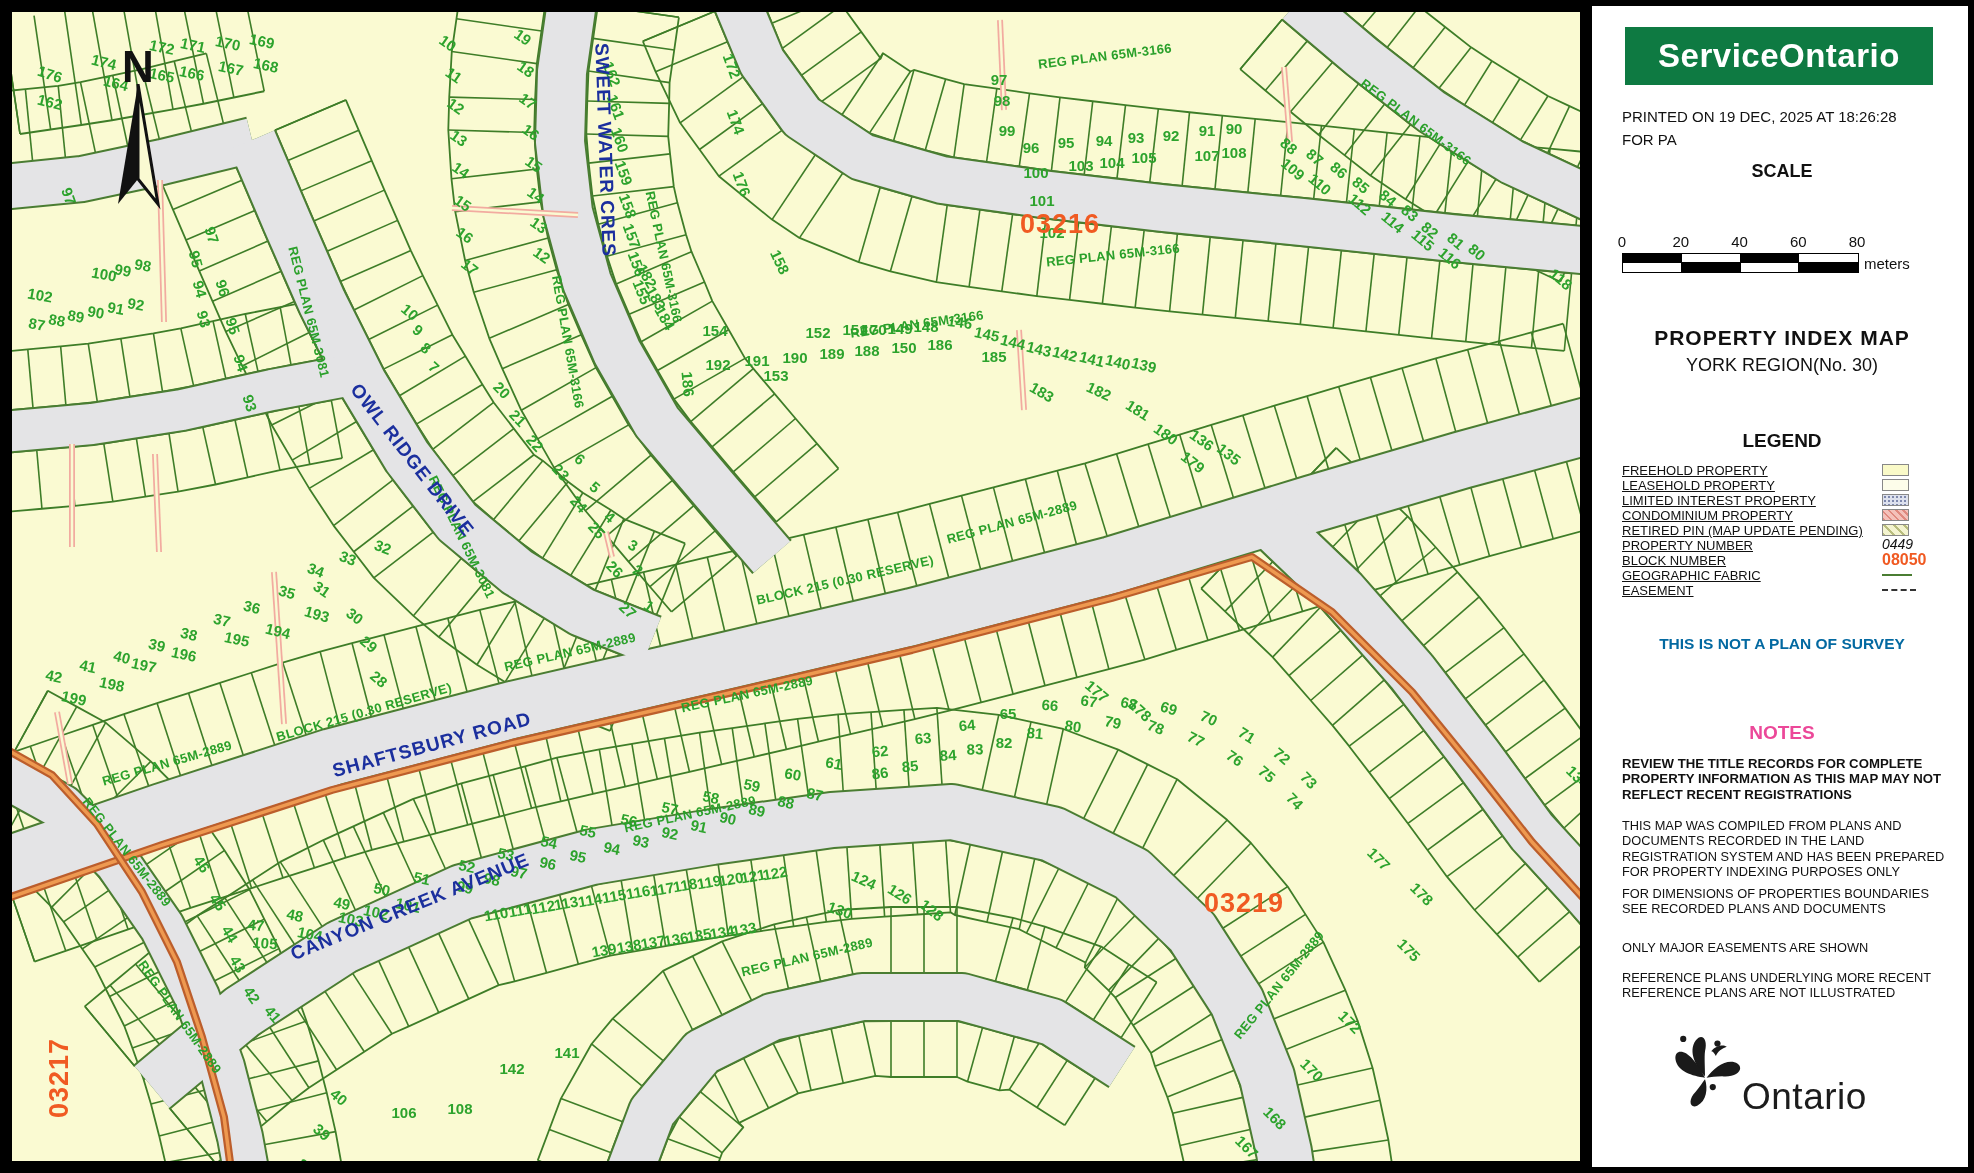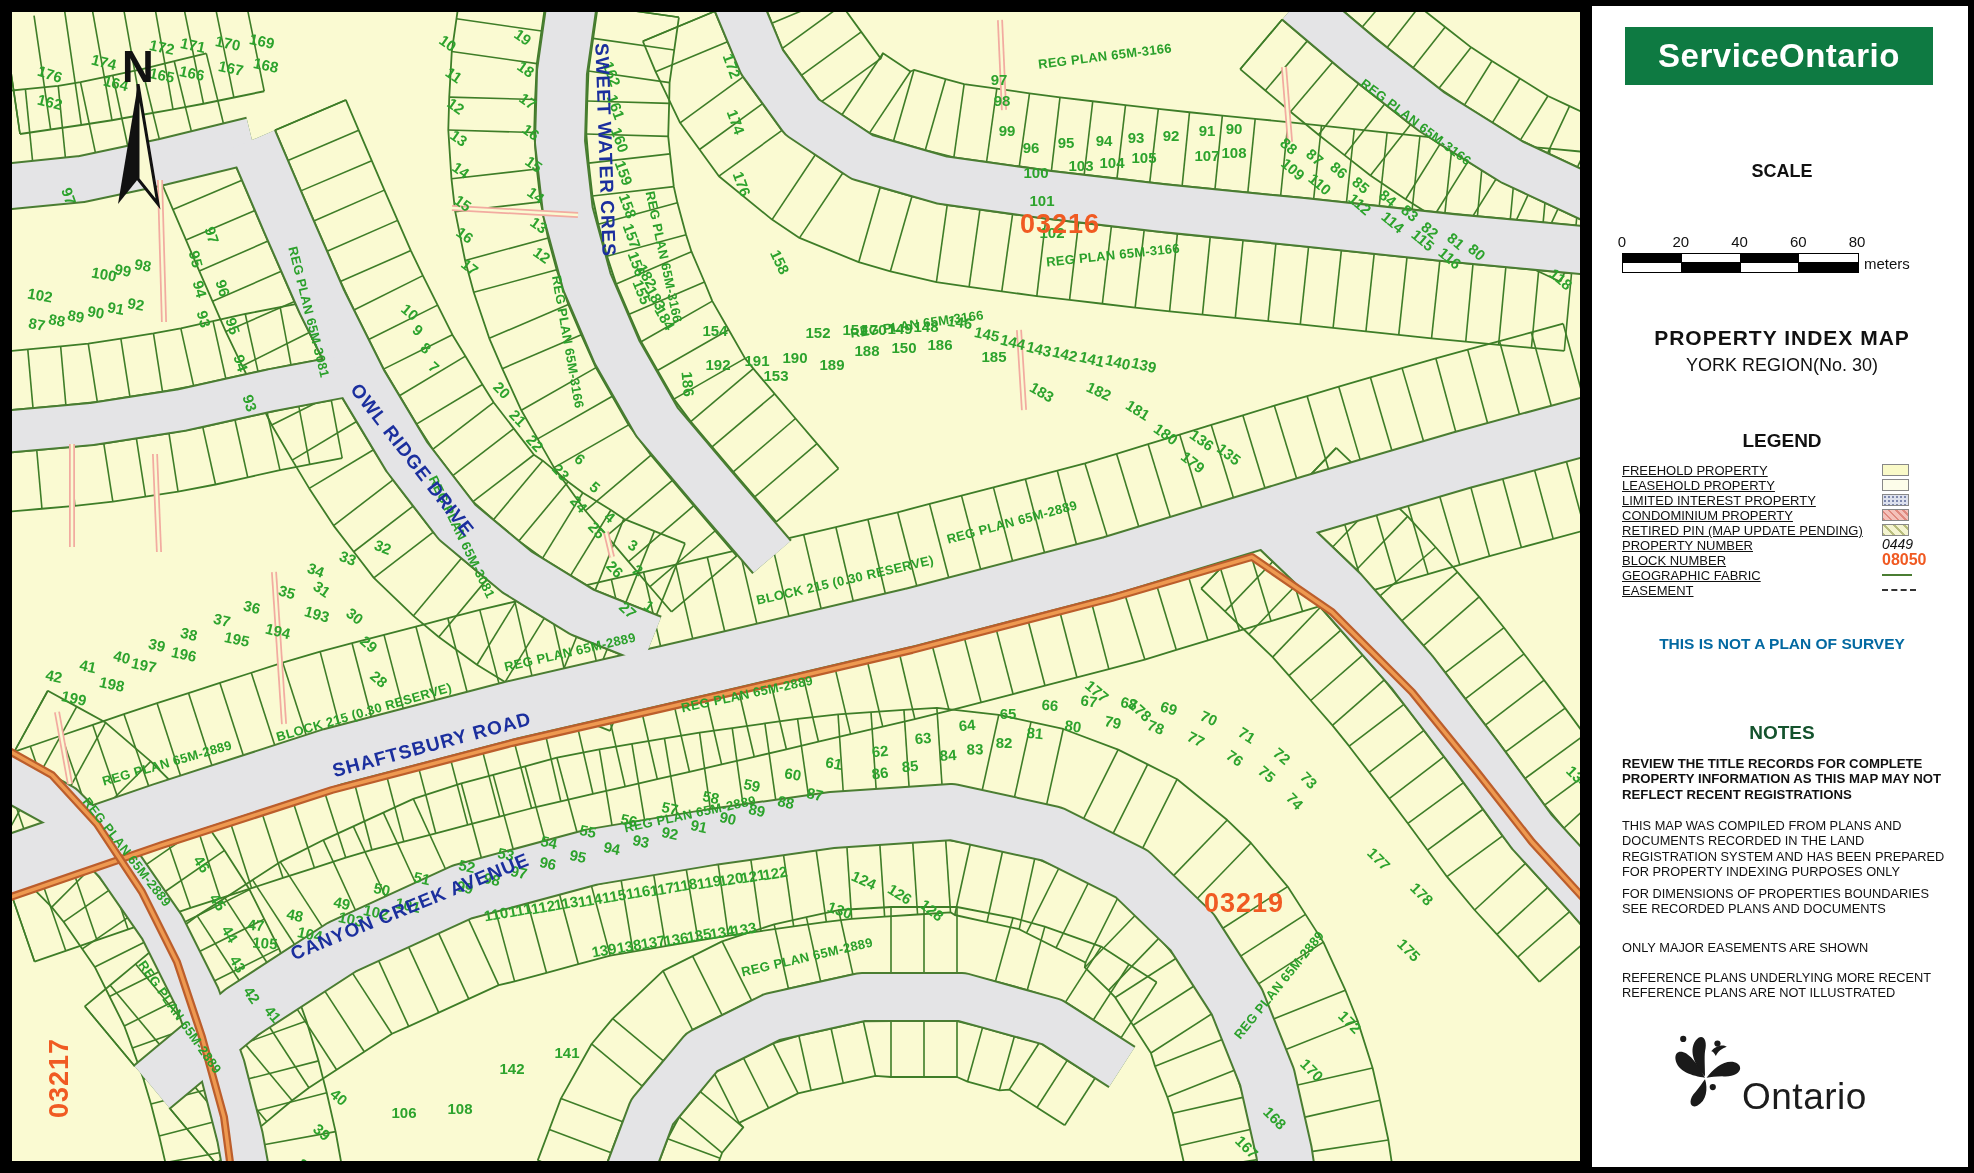--- a/index.html
+++ b/index.html
@@ -38,21 +38,21 @@
   .sw-freehold{background:#fafac8;}
   .sw-leasehold{background-color:#fdfdea;background-image:radial-gradient(#9aa 22%,transparent 23%);background-size:4px 4px;}
   .sw-limited{background-color:#dde1ee;background-image:radial-gradient(#7e88ad 25%,transparent 26%);background-size:4px 4px;}
   .sw-condo{background:repeating-linear-gradient(45deg,#e0897f 0 2px,#f4c1ba 2px 5px);}
   .sw-retired{background:repeating-linear-gradient(45deg,#b9bd7e 0 2px,#f4f4cf 2px 7px);}
   .val-propnum{font-style:italic;font-size:14px;}
   .val-blocknum{color:#f05a22;font-weight:bold;font-size:16px;}
   .line-green{width:30px;height:0;border-top:2px solid #4a7d32;margin-top:5px;}
   .line-dash{width:34px;height:0;border-top:2px dashed #333;margin-top:5px;}
   .survey-note{position:absolute;left:0;top:629px;width:100%;text-align:center;font-size:15.5px;font-weight:bold;color:#0369a1;}
-  .notes-title{position:absolute;left:0;top:716px;width:100%;text-align:center;font-size:19px;font-weight:bold;color:#14532d;}
+  .notes-title{position:absolute;left:0;top:716px;width:100%;text-align:center;font-size:19px;font-weight:bold;color:#ec4899;}
   .note{position:absolute;left:26px;width:326px;font-size:12.8px;line-height:15.4px;color:#111;}
   .note.b{font-weight:bold;font-size:13.2px;}
   .n1{top:750px;} .n2{top:812px;} .n3{top:880px;} .n4{top:934px;} .n5{top:964px;}
   .ont-logo{position:absolute;left:70px;top:1022px;width:240px;height:100px;}
   .ont-logo .word{position:absolute;left:76px;top:48px;font-size:37px;color:#1c1c1c;letter-spacing:.5px;}
 </style>
 </head>
 <body>
 
 <div class="stage">
@@ -812,21 +812,21 @@
           <span class="lbl lot" style="left: 975px; top: 322px; --r: 12deg;">145</span>
           <span class="lbl lot" style="left: 1001px; top: 330px; --r: 14deg;">144</span>
           <span class="lbl lot" style="left: 1027px; top: 337px; --r: 14deg;">143</span>
           <span class="lbl lot" style="left: 1053px; top: 342px; --r: 14deg;">142</span>
           <span class="lbl lot" style="left: 1080px; top: 347px; --r: 14deg;">141</span>
           <span class="lbl lot" style="left: 1106px; top: 350px; --r: 14deg;">140</span>
           <span class="lbl lot" style="left: 1132px; top: 353px; --r: 14deg;">139</span>
           <span class="lbl lot" style="left: 706px; top: 352px; --r: 0deg;">192</span>
           <span class="lbl lot" style="left: 745px; top: 348px; --r: 0deg;">191</span>
           <span class="lbl lot" style="left: 783px; top: 345px; --r: 0deg;">190</span>
-          <span class="lbl lot" style="left: 820px; top: 352px; --r: 0deg;">189</span>
+          <span class="lbl lot" style="left: 820px; top: 341px; --r: 0deg;">189</span>
           <span class="lbl lot" style="left: 855px; top: 338px; --r: 0deg;">188</span>
           <span class="lbl lot" style="left: 892px; top: 335px; --r: 0deg;">150</span>
           <span class="lbl lot" style="left: 928px; top: 332px; --r: 0deg;">186</span>
           <span class="lbl lot" style="left: 982px; top: 344px; --r: 0deg;">185</span>
           <span class="lbl lot" style="left: 1030px; top: 380px; --r: 30deg;">183</span>
           <span class="lbl lot" style="left: 1087px; top: 379px; --r: 25deg;">182</span>
           <span class="lbl lot" style="left: 1126px; top: 398px; --r: 32deg;">181</span>
           <span class="lbl lot" style="left: 1154px; top: 422px; --r: 35deg;">180</span>
           <span class="lbl lot" style="left: 1181px; top: 450px; --r: 38deg;">179</span>
           <span class="lbl lot" style="left: 1190px; top: 428px; --r: 35deg;">136</span>
@@ -993,20 +993,24 @@
         </svg>
       </div>
     </div>
   </div>
 
   <div class="panel">
     <div class="panel-inner">
       <div class="banner">
         <span>ServiceOntario</span>
       </div>
+      <div class="printed">
+        <div>PRINTED ON 19 DEC, 2025 AT 18:26:28</div>
+        <div>FOR PA</div>
+      </div>
       <div class="scale-title">SCALE</div>
       <div class="scale-ticks" id="scale-ticks">
           <span style="left: 0px;">0</span>
           <span style="left: 58.75px;">20</span>
           <span style="left: 117.5px;">40</span>
           <span style="left: 176.25px;">60</span>
           <span style="left: 235px;">80</span>
         </div>
       <div class="scale-bar">
         <div class="sb-b"></div>

